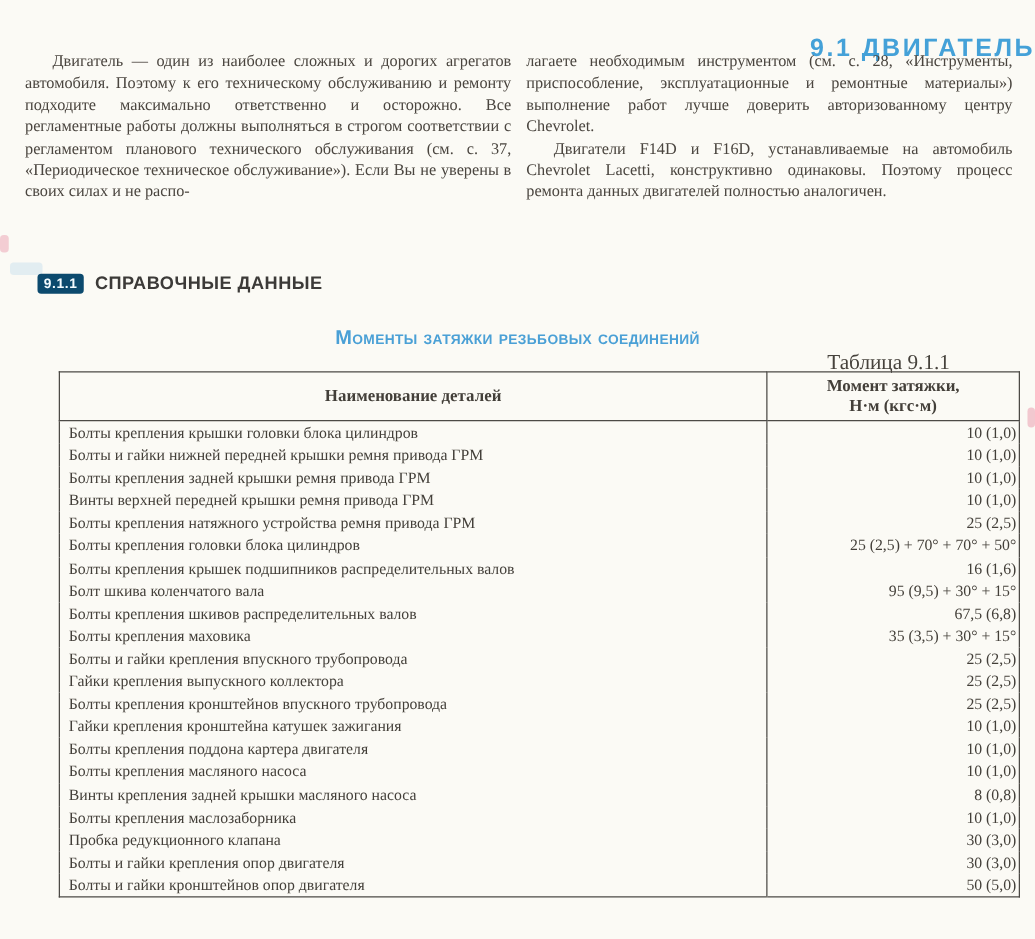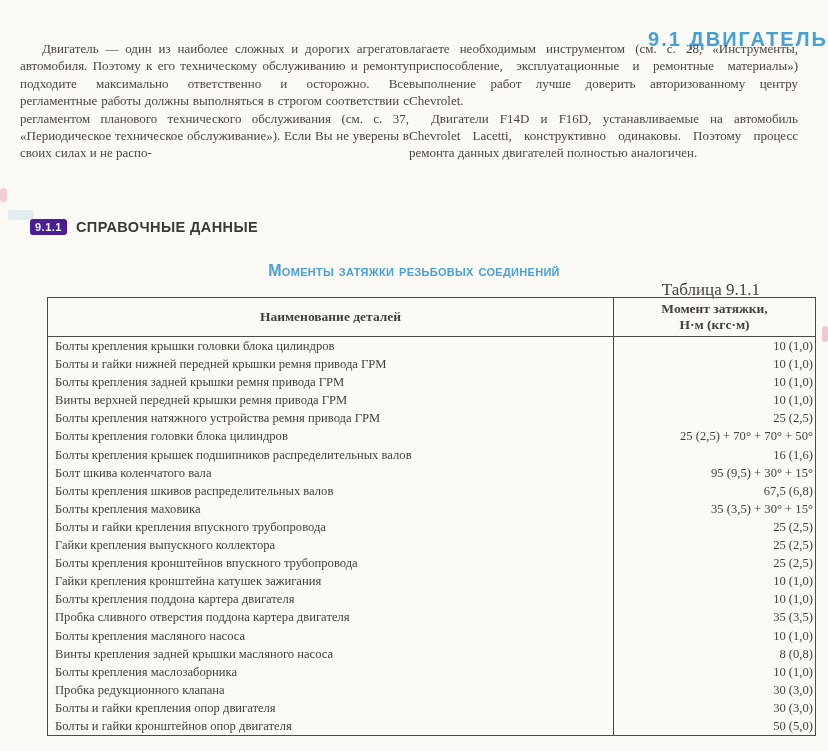--- a/index.html
+++ b/index.html
@@ -32,20 +32,21 @@
     letter-spacing: 2px;
     color: #44a1d8;
   }
   
   .intro {
     position: absolute;
     top: 40px;
     left: 20px;
     width: 790px;
     display: flex;
+    gap: 12px;
   }
   .intro-col {
     width: 389px;
     font-size: 13px;
     line-height: 17.4px;
     text-align: justify;
     color: #4a453f;
   }
   .intro-col p {
     margin: 0;
@@ -56,21 +57,21 @@
   
   .section-heading {
     position: absolute;
     top: 219px;
     left: 30px;
     display: flex;
     align-items: center;
     gap: 9px;
   }
   .section-badge {
-    background: #4c1d95;
+    background: #0c4a6e;
     color: #f3fbff;
     font-family: "Liberation Sans", sans-serif;
     font-weight: bold;
     font-size: 11px;
     padding: 2px 5px 2px 5px;
     border-radius: 3px;
     letter-spacing: 0.5px;
   }
   .section-title {
     font-family: "Liberation Sans", sans-serif;
@@ -263,24 +264,20 @@
         </tr>
         <tr>
           <td class="cell-name">Гайки крепления кронштейна катушек зажигания</td>
           <td class="cell-value vline">10 (1,0)</td>
         </tr>
         <tr>
           <td class="cell-name">Болты крепления поддона картера двигателя</td>
           <td class="cell-value vline">10 (1,0)</td>
         </tr>
         <tr>
-          <td class="cell-name">Пробка сливного отверстия поддона картера двигателя</td>
-          <td class="cell-value vline">35 (3,5)</td>
-        </tr>
-        <tr>
           <td class="cell-name">Болты крепления масляного насоса</td>
           <td class="cell-value vline">10 (1,0)</td>
         </tr>
         <tr>
           <td class="cell-name">Винты крепления задней крышки масляного насоса</td>
           <td class="cell-value vline">8 (0,8)</td>
         </tr>
         <tr>
           <td class="cell-name">Болты крепления маслозаборника</td>
           <td class="cell-value vline">10 (1,0)</td>

